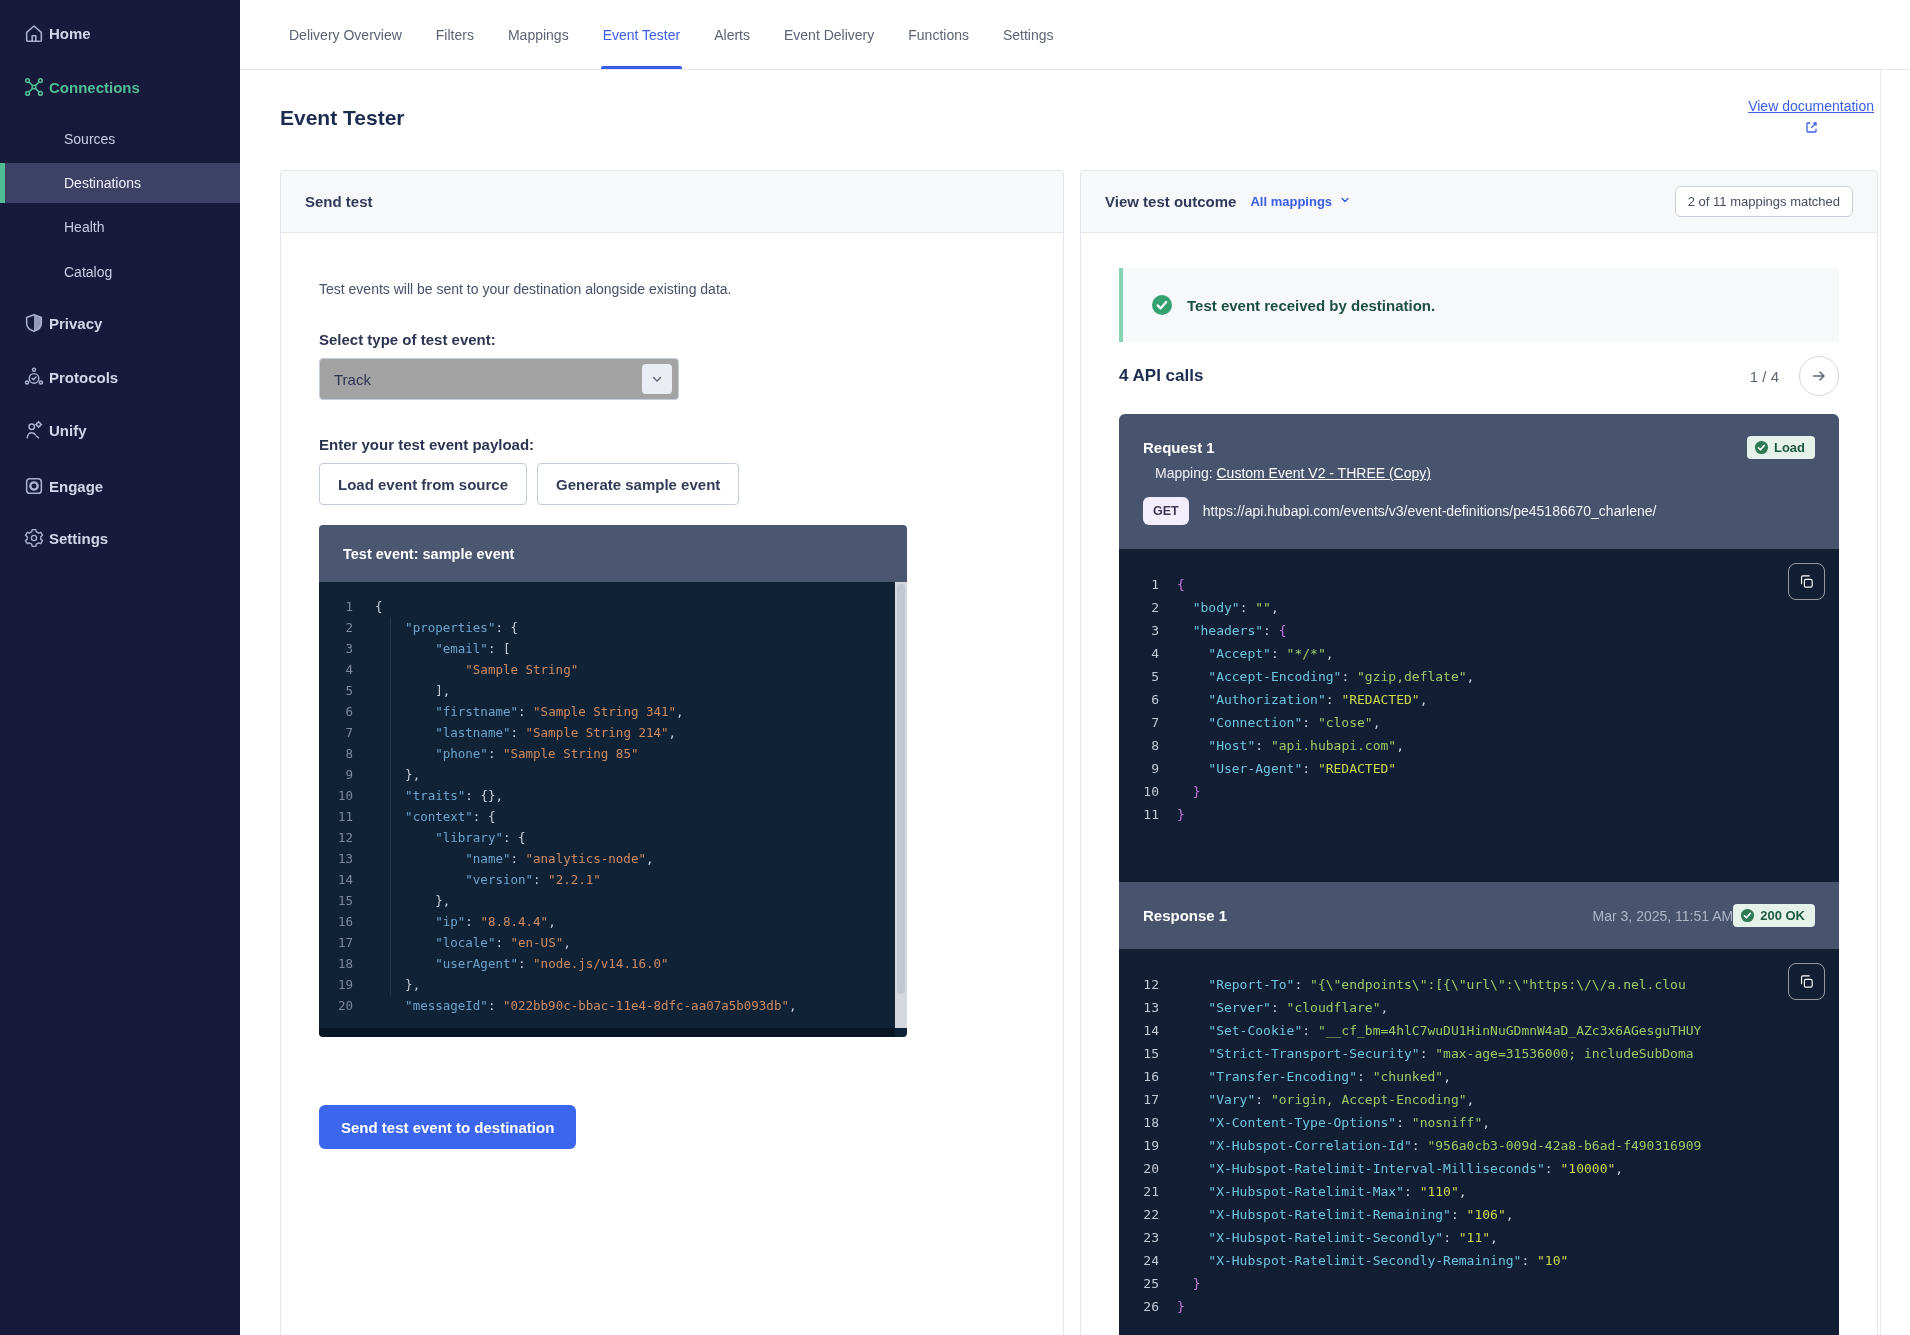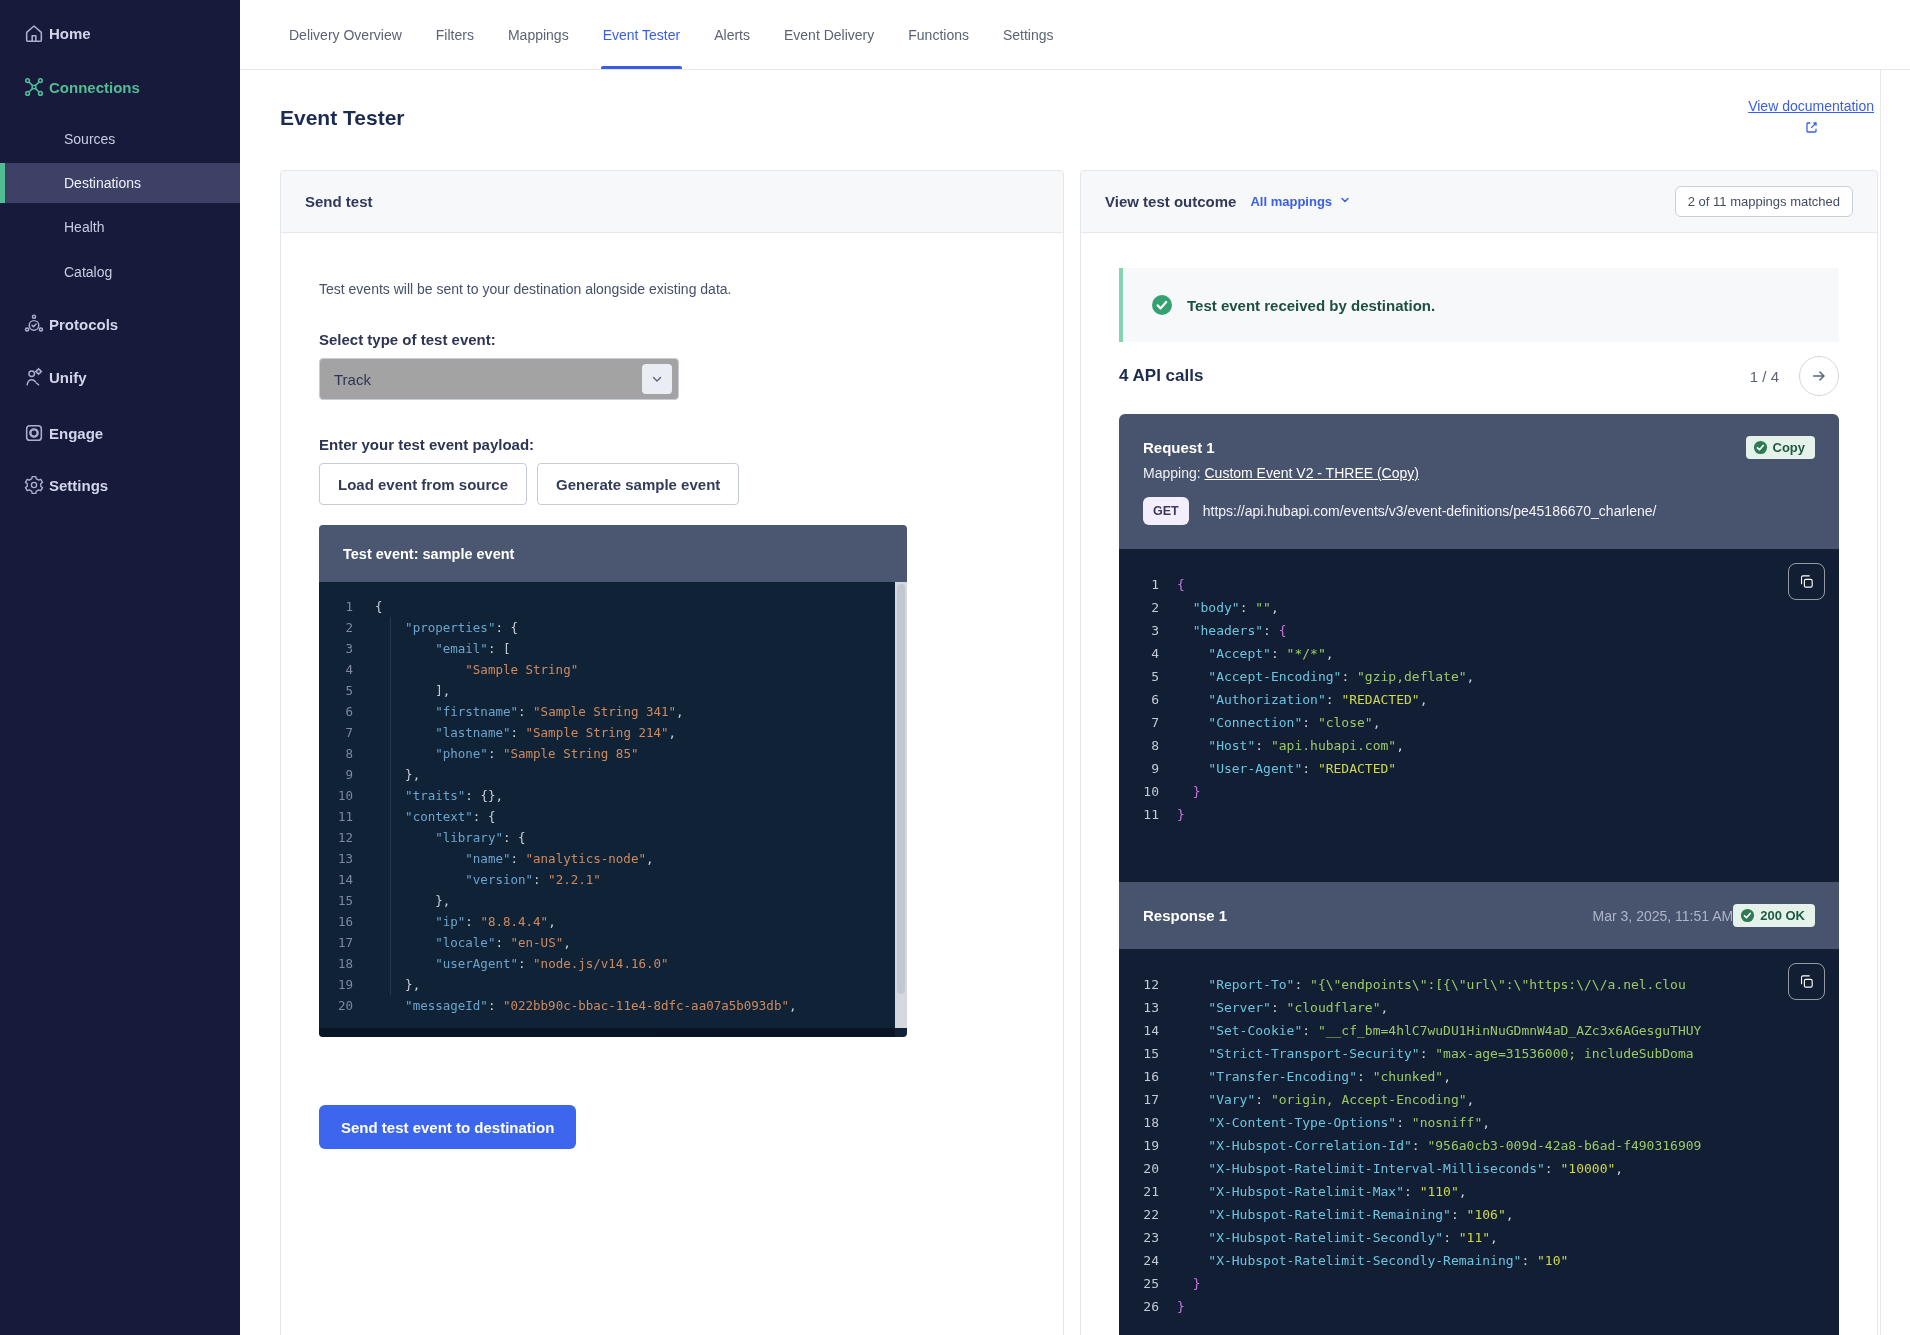--- a/index.html
+++ b/index.html
@@ -86,21 +86,21 @@
   .pager { margin-left:auto; display:flex; align-items:center; gap:20px; color:#5b6374; font-size:15px; }
   .pager-btn { width:40px; height:40px; border-radius:50%; border:1px solid #d2d6e0; background:#fff; color:#5b6374;
     display:flex; align-items:center; justify-content:center; cursor:pointer; }
 
   .card { margin-top:18px; border-radius:6px; overflow:hidden; }
   .card-head { background:#48536d; padding:22px 24px 24px; color:#fff; }
   .req-row1 { display:flex; align-items:center; justify-content:space-between; }
   .req-title { font-size:15px; font-weight:700; }
   .pill { background:#e4f2ea; color:#1e5a40; font-size:13px; font-weight:700; border-radius:4px; padding:4px 10px 4px 7px;
     display:inline-flex; align-items:center; gap:5px; }
-  .req-row2 { margin-top:6px; font-size:14px; color:#eef0f6; }
+  .req-row2 { margin-top:6px; font-size:14px; color:#eef0f6;margin-left:12px; }
   .req-row2 .map-link { color:#fff; text-decoration:underline; cursor:pointer; }
   .req-row3 { margin-top:16px; display:flex; align-items:center; gap:14px; }
   .method { background:#f3eefb; color:#3e3857; font-size:12.5px; font-weight:700; border-radius:6px; padding:7px 10px; }
   .url { font-size:14px; color:#f2f4f8; }
 
   .api-code { position:relative; background:#121e33; font-family:"DejaVu Sans Mono", monospace; font-size:13px; line-height:23px;
     padding:24px 0 56px; overflow:hidden; }
   .api-code.response { padding-bottom:60px; }
   .api-code .ln { width:40px; margin-right:18px; text-align:right; color:#c3cad7; flex:none; }
   .api .tk-k { color:#6cc4de; }
@@ -150,20 +150,29 @@
           <span>Sources</span>
         </div>
         <div class="nav-item sub active-row" style="margin-top: 4px;">
           <span>Destinations</span>
         </div>
         <div class="nav-item sub" style="margin-top: 4px;">
           <span>Health</span>
         </div>
         <div class="nav-item sub" style="margin-top: 5px;">
           <span>Catalog</span>
+        </div>
+        <div class="nav-item" style="margin-top: 9px;">
+          <span class="nav-icon">
+            <svg viewBox="0 0 24 24" fill="none" stroke="currentColor" stroke-width="1.7" stroke-linejoin="round">
+              <path d="M12 3l8 3v6c0 4.8-3.4 7.7-8 9-4.6-1.3-8-4.2-8-9V6z"></path>
+              <path d="M12 3l8 3v6c0 4.8-3.4 7.7-8 9z" fill="currentColor" stroke="none" opacity=".85"></path>
+            </svg>
+          </span>
+          <span>Privacy</span>
         </div>
         <div class="nav-item" style="margin-top: 10px;">
           <span class="nav-icon">
             <svg viewBox="0 0 24 24" fill="none" stroke="currentColor" stroke-width="1.6" stroke-linecap="round" stroke-linejoin="round">
               <circle cx="12" cy="13.5" r="5.2"></circle>
               <path d="m9.9 13.5 1.6 1.6 2.7-3"></path>
               <circle cx="12" cy="4" r="1.7"></circle>
               <circle cx="4.4" cy="18" r="1.7"></circle>
               <circle cx="19.6" cy="18" r="1.7"></circle>
             </svg>
@@ -333,21 +342,21 @@
 
           <div class="card">
             <div class="card-head">
               <div class="req-row1">
                 <span class="req-title">Request 1</span>
                 <span class="pill">
                   <svg width="15" height="15" viewBox="0 0 16 16">
                       <circle cx="8" cy="8" r="7" fill="#2d7a55"></circle>
                       <path d="m4.8 8.3 2.1 2.1 4-4.6" fill="none" stroke="#fff" stroke-width="1.8" stroke-linecap="round" stroke-linejoin="round"></path>
                     </svg>
-                  <span>Copy</span>
+                  <span>Load</span>
                 </span>
               </div>
               <div class="req-row2">
                 <span>Mapping:</span>
                 <span class="map-link">Custom Event V2 - THREE (Copy)</span>
               </div>
               <div class="req-row3">
                 <span class="method">GET</span>
                 <span class="url">https://api.hubapi.com/events/v3/event-definitions/pe45186670_charlene/</span>
               </div>

